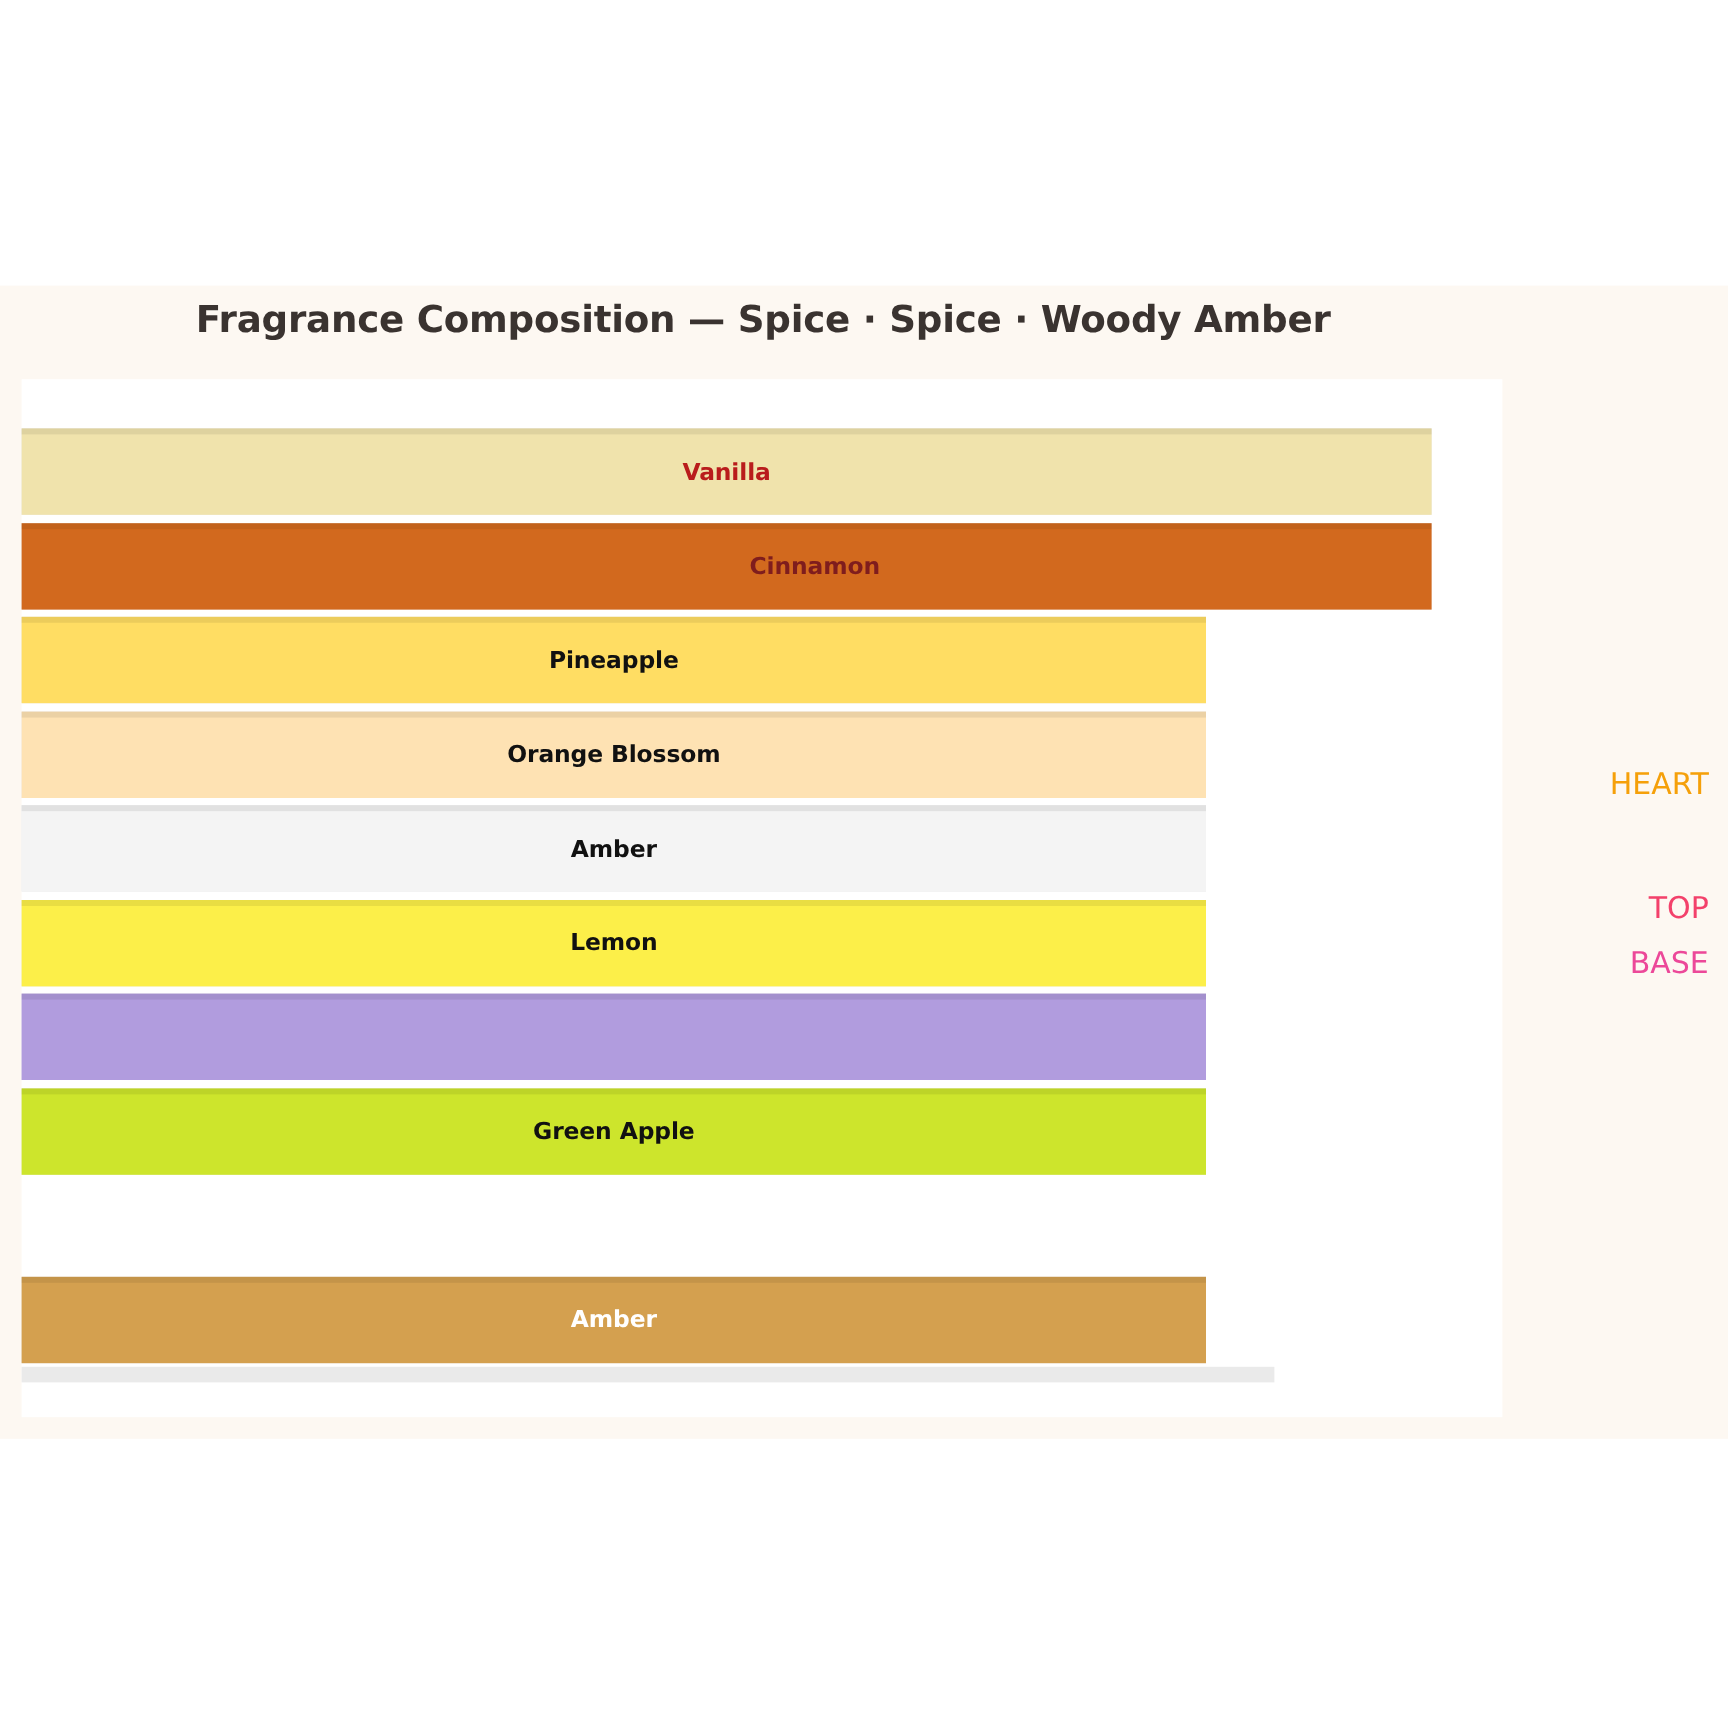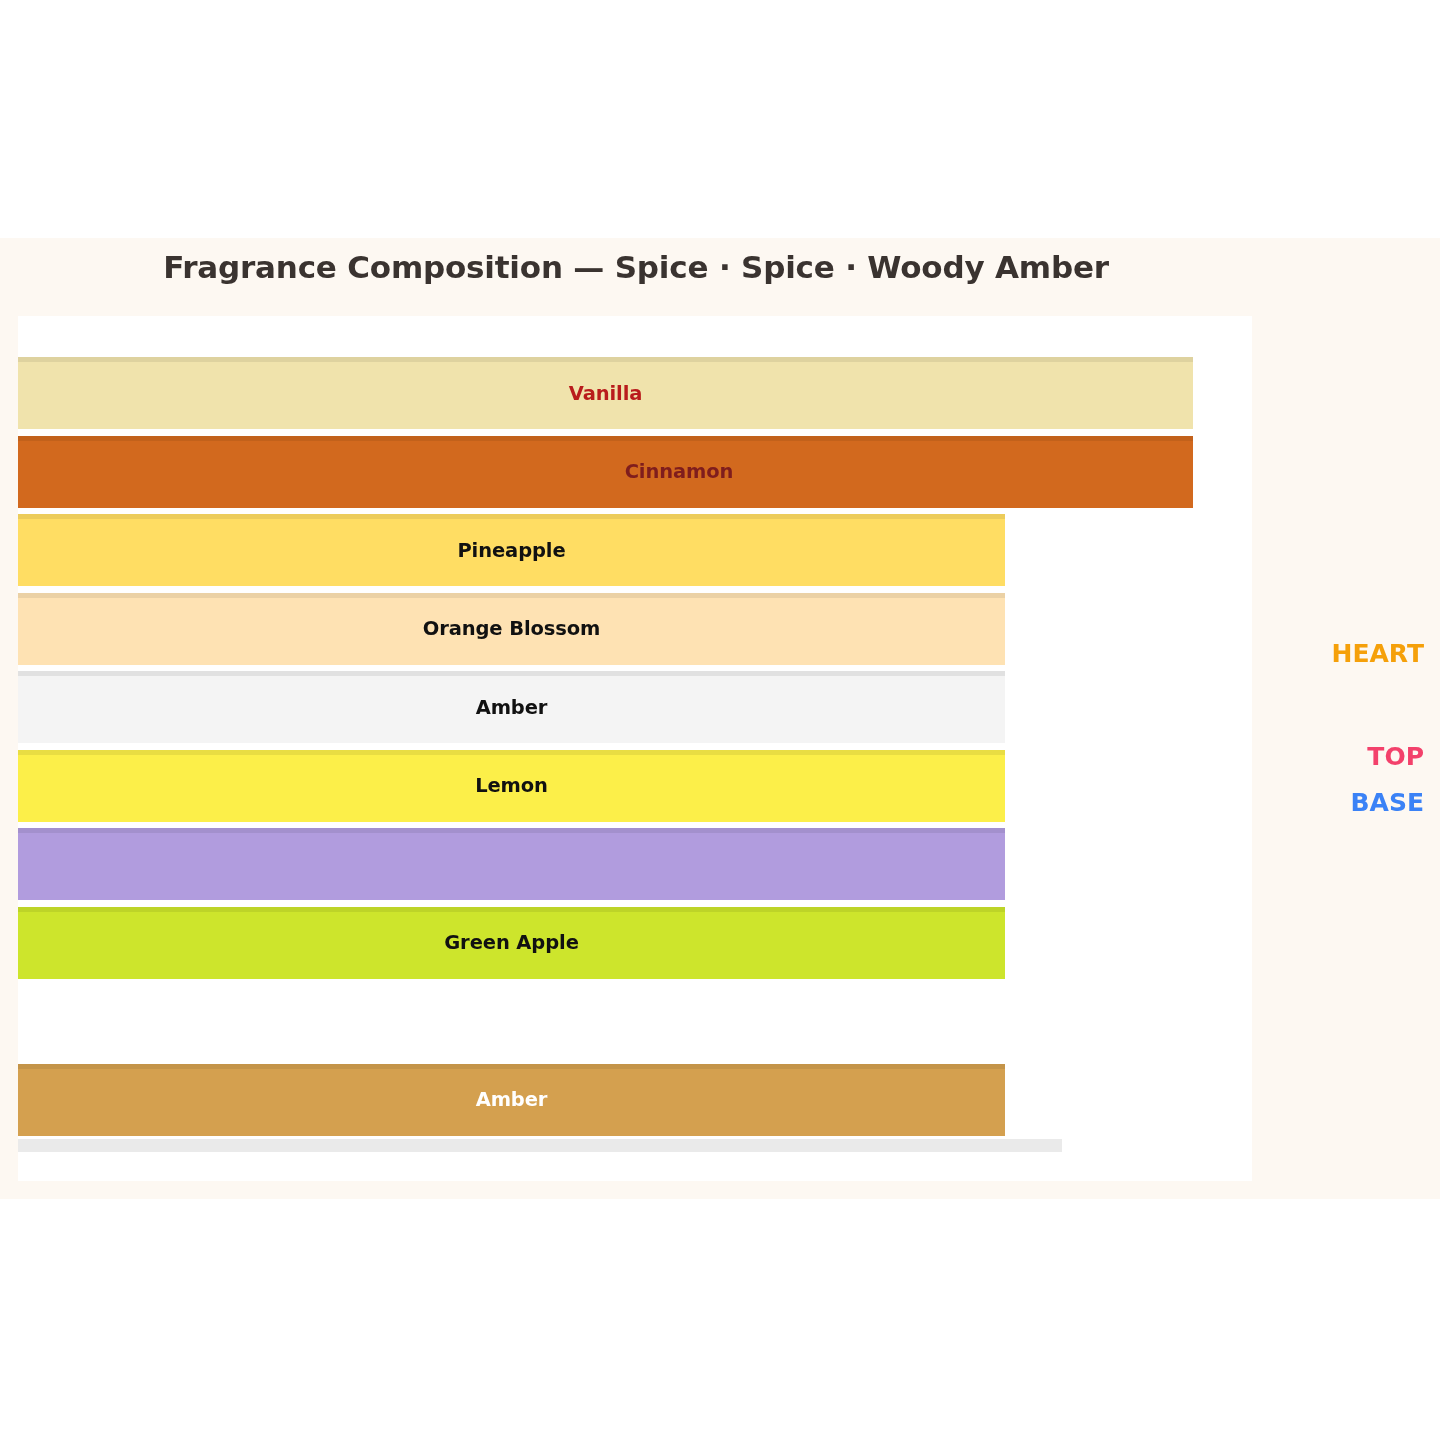--- a/index.html
+++ b/index.html
@@ -111,21 +111,21 @@
     position: absolute;
     left: 1262px;
     top: 238px;
     width: 178px;
     height: 961px;
   }
   .legend-item {
     position: absolute;
     right: 16px;
     font-size: 25px;
-    font-weight: bold;
+    font-weight: normal;
     white-space: nowrap;
     text-align: right;
   }
 </style>
 </head>
 <body>
 
 <div id="figure-panel"></div>
 
 <div id="chart-title">Fragrance Composition — Spice · Spice · Woody Amber</div>
@@ -178,14 +178,14 @@
         <div class="bar-label" style="left: 0px; width: 987px; color: rgb(255, 255, 255); border-radius: 29px;">Amber</div>
       </div>
     </div>
   <div id="tail-track" style="top: 822.5px; width: 1044px; background: rgb(234, 234, 234);"></div>
 </div>
 
 <div id="legend">
 
 <div class="legend-item" style="top: 401px; color: rgb(245, 160, 10);">HEART</div>
     <div class="legend-item" style="top: 504px; color: rgb(243, 65, 107);">TOP</div>
-    <div class="legend-item" style="top: 550px; color: #3b82f6;">BASE</div>
+    <div class="legend-item" style="top: 550px; color: #ec4899;">BASE</div>
   </div>
 
 </body></html>

